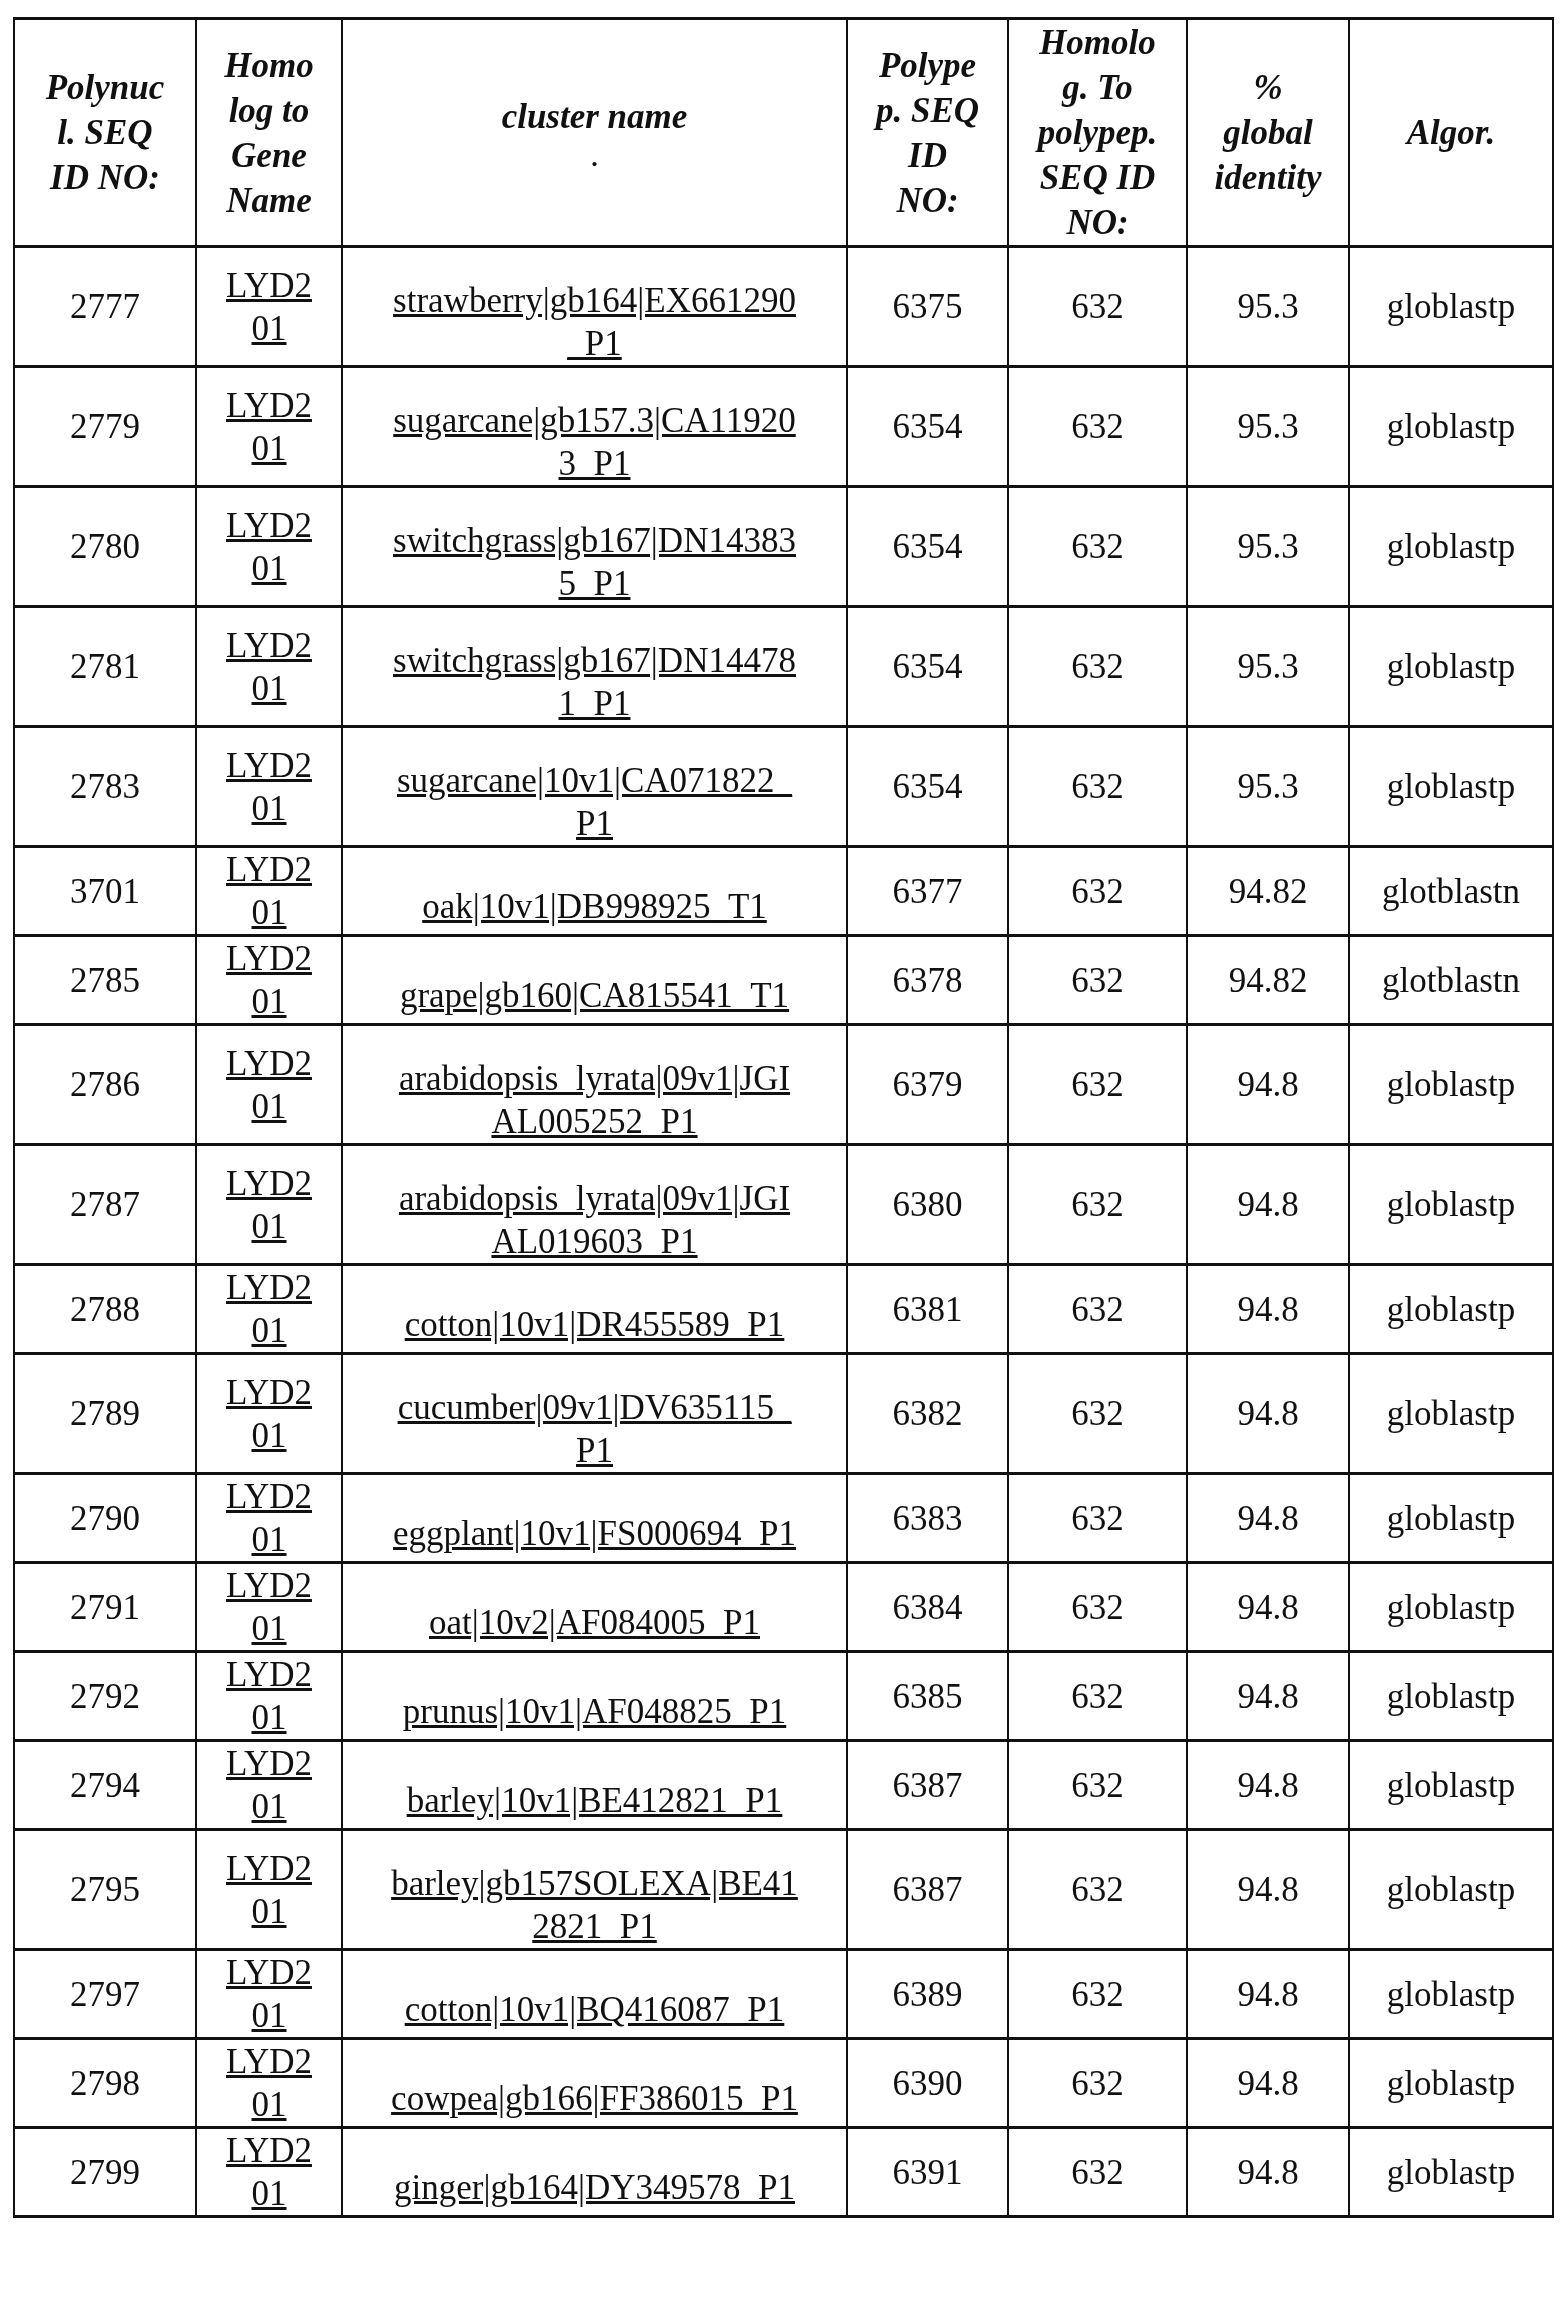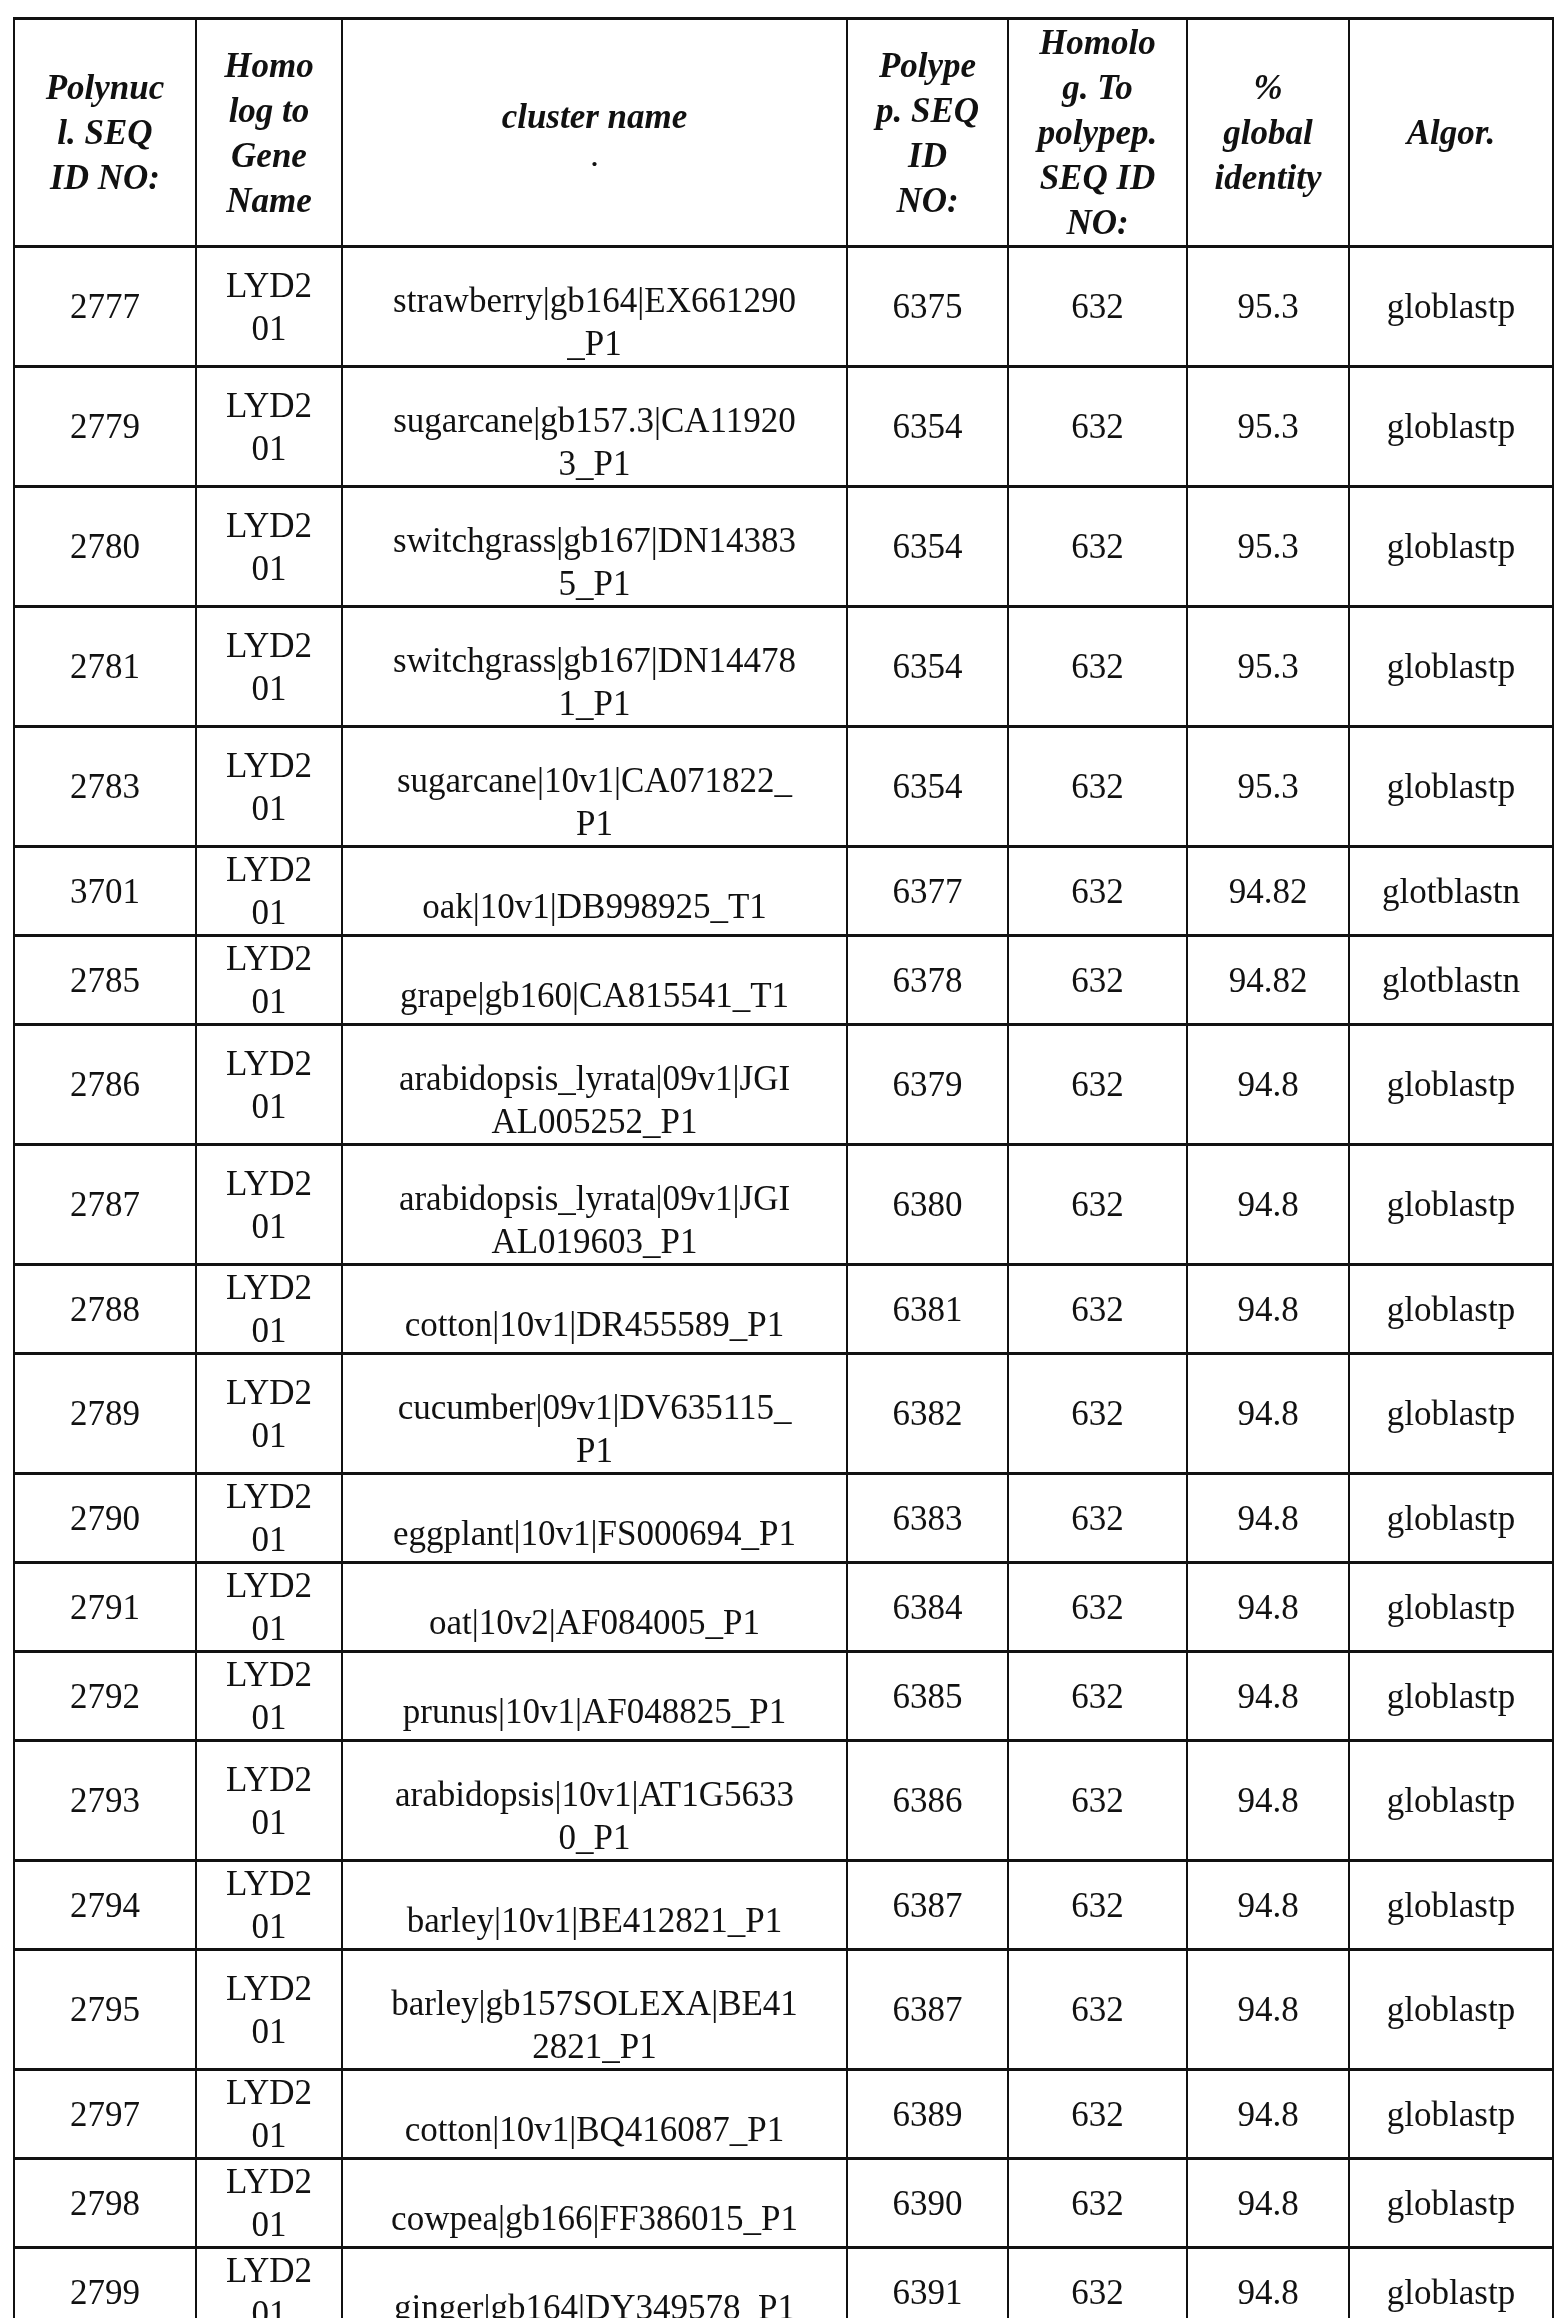--- a/index.html
+++ b/index.html
@@ -66,20 +66,21 @@
     font-size: 35px;
     line-height: 43px;
     font-weight: normal;
     border-top-width: 3.4px;
     border-bottom-width: 3.4px;
   }
   td .multi {
     display: inline-block;
     white-space: pre-line;
     word-break: break-all;
+    text-decoration: underline;
   }
   td.cluster .multi {
     max-width: 465px;
     margin-top: 31px;
   }
   td.gene .multi {
     max-width: 95px;
   }
 </style>
 </head>
@@ -283,31 +284,20 @@
     <td class="polynucl"><span>2792</span></td>
     <td class="gene"><span class="multi">LYD2
 01</span></td>
     <td class="cluster"><span class="multi">prunus|10v1|AF048825_P1</span></td>
     <td class="polypep"><span>6385</span></td>
     <td class="homolog-polypep"><span>632</span></td>
     <td class="identity"><span>94.8</span></td>
     <td class="algor"><span>globlastp</span></td>
   </tr>
 
-  <tr>
-    <td class="polynucl"><span>2793</span></td>
-    <td class="gene"><span class="multi">LYD2
-01</span></td>
-    <td class="cluster"><span class="multi">arabidopsis|10v1|AT1G5633
-0_P1</span></td>
-    <td class="polypep"><span>6386</span></td>
-    <td class="homolog-polypep"><span>632</span></td>
-    <td class="identity"><span>94.8</span></td>
-    <td class="algor"><span>globlastp</span></td>
-  </tr>
 
   <tr>
     <td class="polynucl"><span>2794</span></td>
     <td class="gene"><span class="multi">LYD2
 01</span></td>
     <td class="cluster"><span class="multi">barley|10v1|BE412821_P1</span></td>
     <td class="polypep"><span>6387</span></td>
     <td class="homolog-polypep"><span>632</span></td>
     <td class="identity"><span>94.8</span></td>
     <td class="algor"><span>globlastp</span></td>

